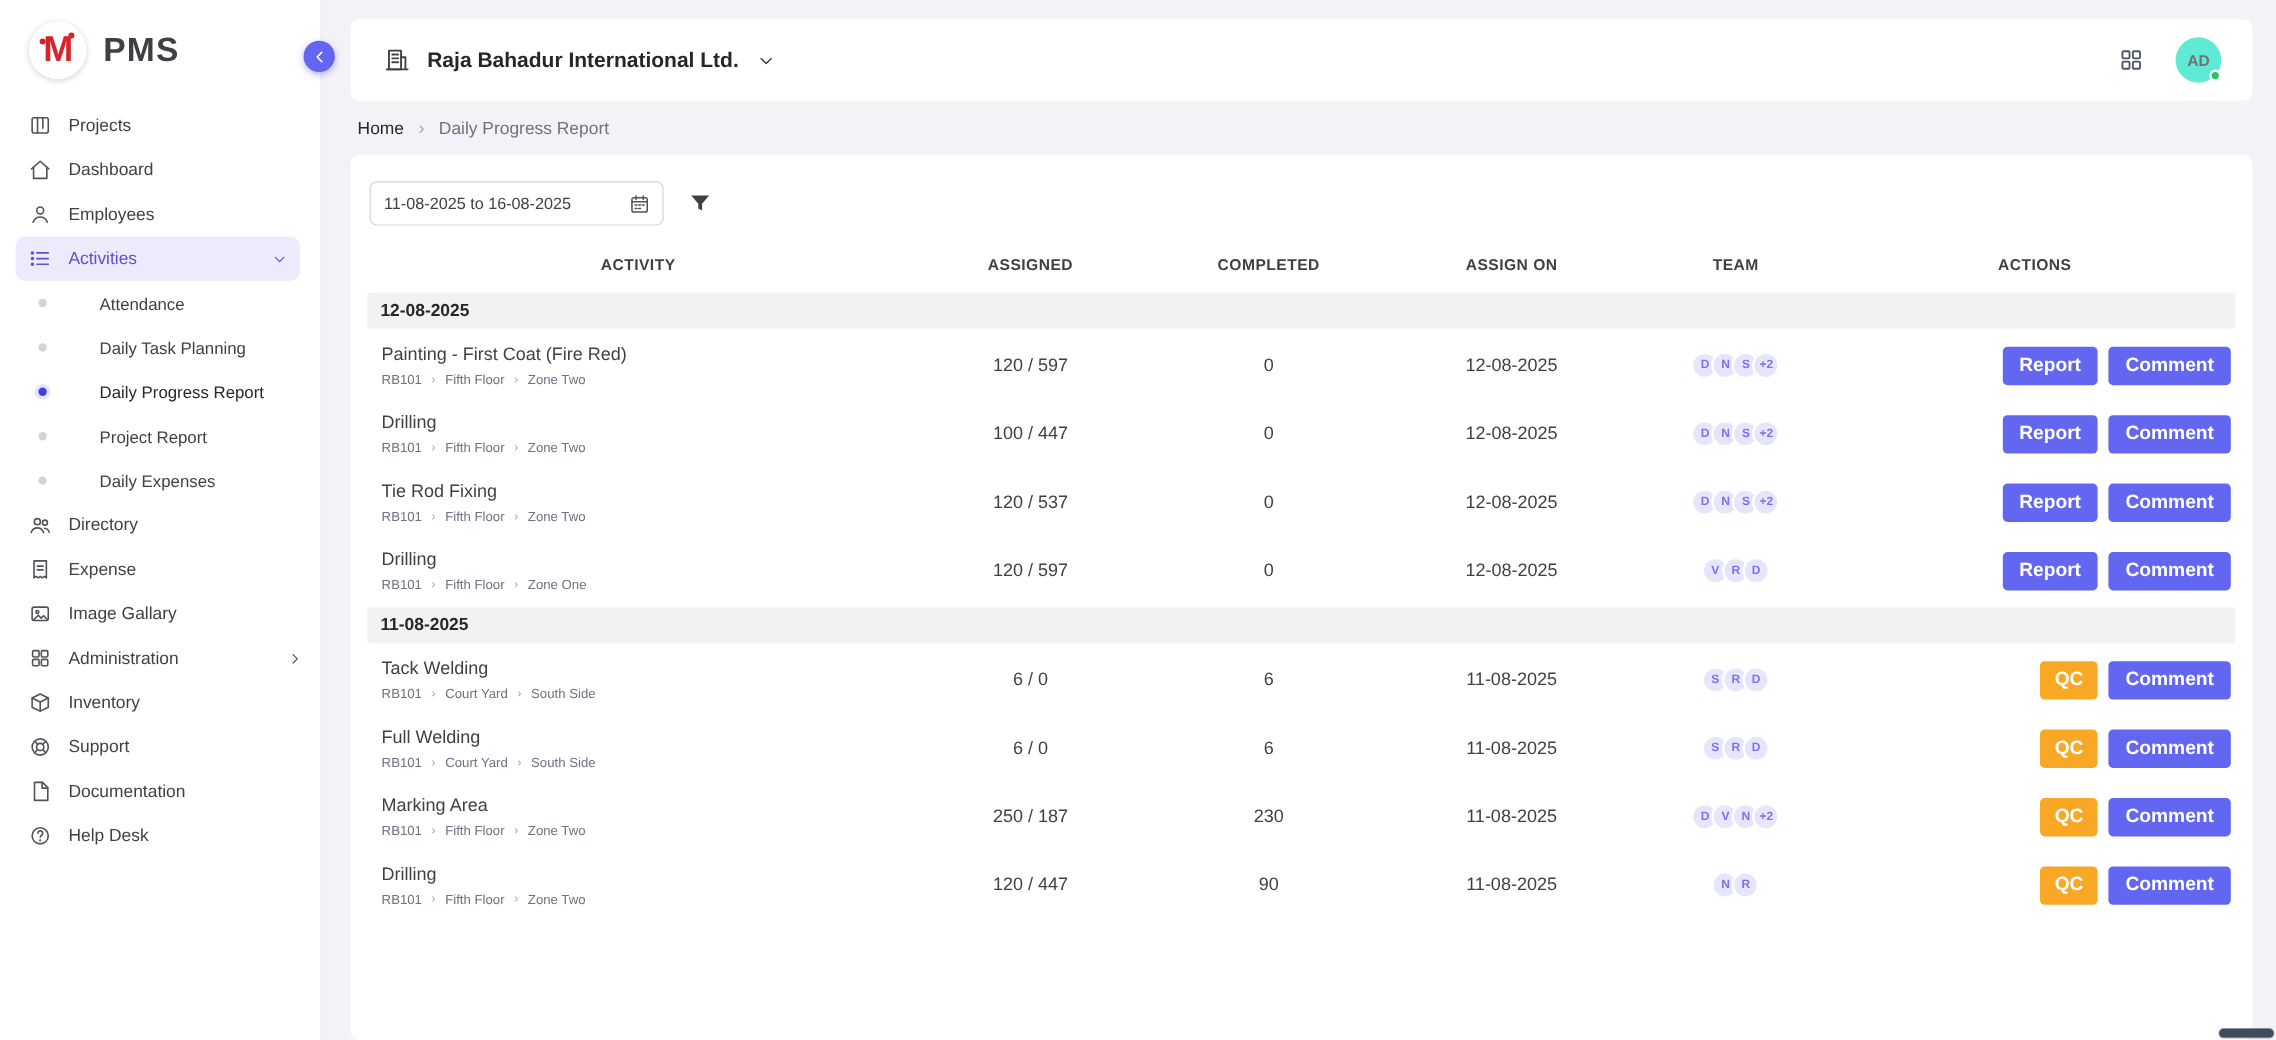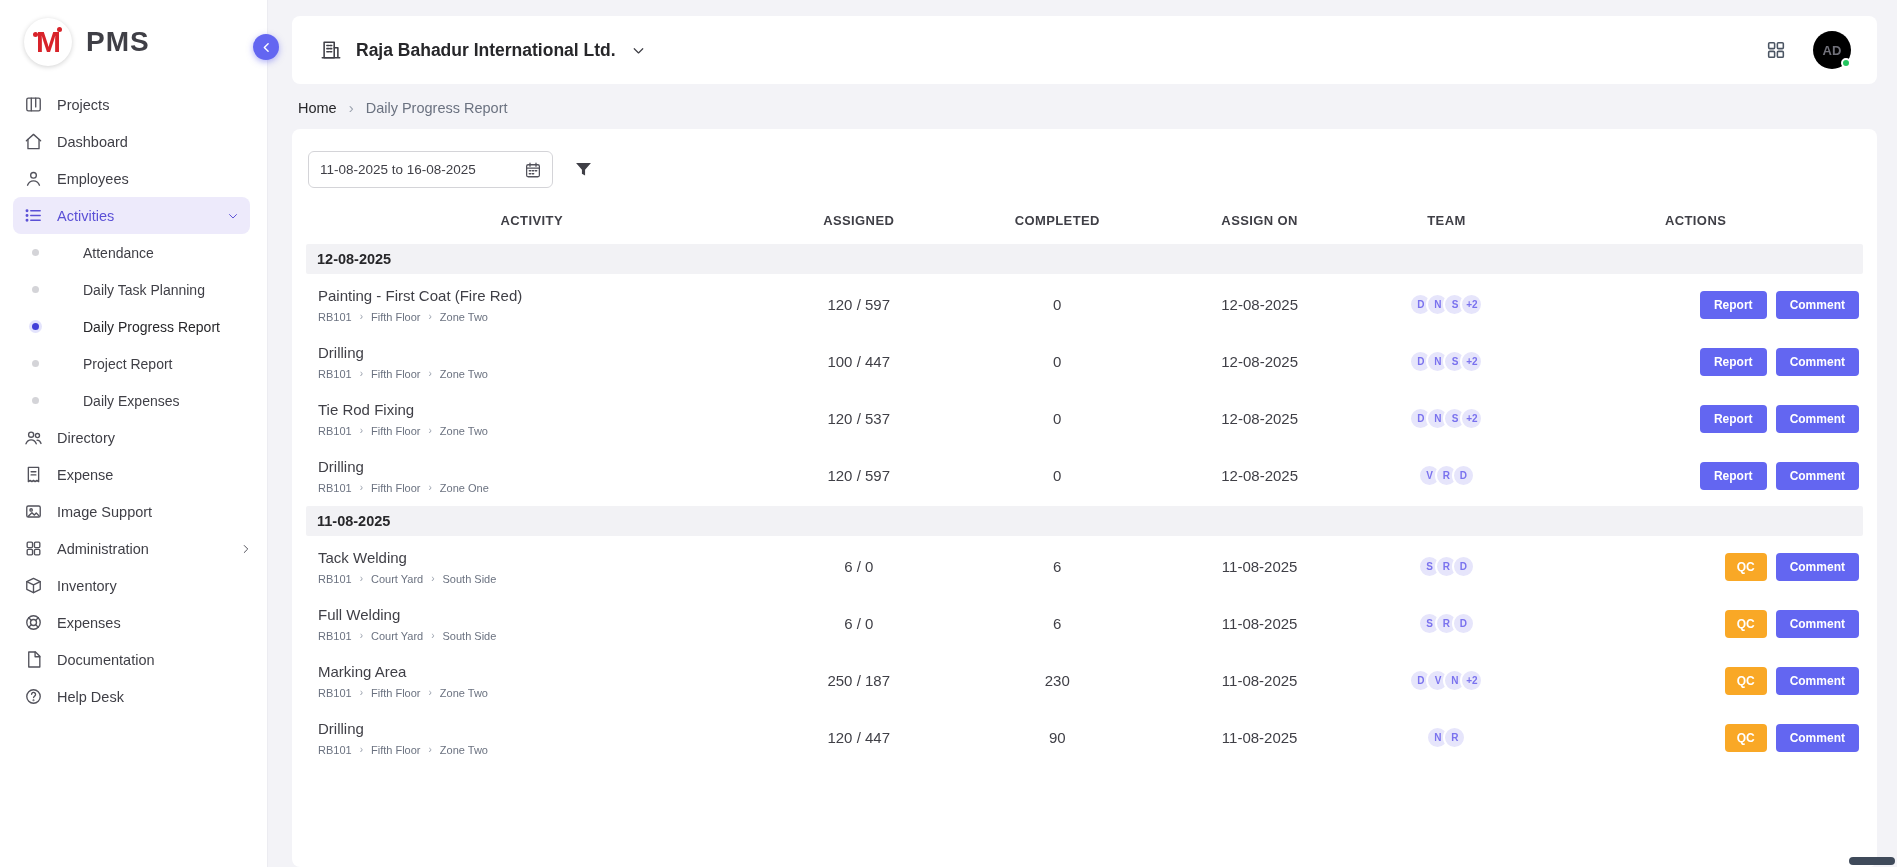--- a/index.html
+++ b/index.html
@@ -36,21 +36,21 @@
   
   .main { flex:1; display:flex; flex-direction:column; padding:16px 20px 0 24px; overflow:hidden; }
   .topbar { background:#fff; border-radius:8px; height:68px; display:flex; align-items:center; justify-content:space-between; padding:0 26px 0 28px; flex-shrink:0; }
   .topbar-left { display:flex; align-items:center; gap:14px; cursor:pointer; }
   .building-ic { width:22px; height:22px; color:#3f3f46; }
   .company-name { font-size:17.5px; font-weight:700; color:#27272a; }
   .company-chevron { width:17px; height:17px; color:#3f3f46; }
   .topbar-right { display:flex; align-items:center; gap:26px; }
   .grid-ic { width:22px; height:22px; color:#4b5563; cursor:pointer; }
   .avatar-wrap { position:relative; cursor:pointer; }
-  .user-avatar { width:38px; height:38px; border-radius:50%; background:#000000; color:#71717a; font-size:13px; font-weight:700; display:flex; align-items:center; justify-content:center; }
+  .user-avatar { width:38px; height:38px; border-radius:50%; background:#5eead4; color:#71717a; font-size:13px; font-weight:700; display:flex; align-items:center; justify-content:center; }
   .online-dot { position:absolute; right:0; bottom:1px; width:10px; height:10px; border-radius:50%; background:#22c55e; border:2px solid #fff; }
 
   .breadcrumb { display:flex; align-items:center; gap:12px; margin:15px 4px 13px 6px; font-size:14.5px; }
   .crumb-home { color:#27272a; cursor:pointer; }
   .crumb-sep { color:#9ca3af; font-size:15px; }
   .crumb-current { color:#6b7280; }
 
   .content-card { background:#fff; border-radius:8px; flex:1; padding:16px 14px 0 14px; overflow:hidden; display:flex; flex-direction:column; }
   .filter-row { display:flex; align-items:center; gap:20px; margin:6px 0 10px 2px; flex-shrink:0; }
   .date-input { width:245px; height:37px; border:1px solid #d4d4d8; border-radius:6px; display:flex; align-items:center; justify-content:space-between; padding:0 10px 0 11px; font-size:13.5px; color:#3f3f46; cursor:pointer; background:#fff; }
@@ -62,21 +62,21 @@
   .group-row { background:#f2f2f5; border-radius:2px; padding:7px 11px; font-weight:700; font-size:14.5px; color:#27272a; margin:2px 0; }
   .trow { display:grid; grid-template-columns:var(--cols); align-items:center; min-height:57px; }
   .cell-activity { padding-left:12px; }
   .act-title { font-size:15px; color:#3f3f46; margin-bottom:7px; }
   .act-path { font-size:11px; color:#6b7280; display:flex; align-items:center; gap:8px; }
   .path-sep { font-size:10px; color:#9ca3af; }
   .cell-num { text-align:center; font-size:15px; color:#3f3f46; }
   .cell-team { display:flex; justify-content:center; padding-left:6px; }
   .avatar { width:23px; height:23px; border-radius:50%; background:#e6e5fb; color:#7a72ee; font-size:10px; font-weight:700; display:flex; align-items:center; justify-content:center; border:2px solid #fff; margin-left:-6px; flex-shrink:0; }
   .cell-actions { display:flex; justify-content:flex-end; gap:9px; padding-right:4px; }
-  .btn { border:none; border-radius:4px; color:#fff; font-size:12px; font-weight:600; padding:7px 14px; cursor:pointer; font-family:inherit; }
+  .btn { border:none; border-radius:4px; color:#fff; font-size:16px; font-weight:600; padding:7px 14px; cursor:pointer; font-family:inherit; }
   .btn-report, .btn-comment { background:#6366f1; }
   .btn-qc { background:#f9a826; padding:7px 12px; }
 
   .scroll-corner { position:fixed; right:2px; bottom:2px; width:46px; height:8px; background:#3f4a5a; border-radius:4px; }
   .ic svg { width:100%; height:100%; display:block; }
 </style>
 </head>
 <body>
 
 <aside class="sidebar">
@@ -174,21 +174,21 @@
         <span class="nav-label">Expense</span>
       </div>
       <div class="nav-item">
         <span class="ic nicon">
           <svg viewBox="0 0 24 24" fill="none" stroke="currentColor" stroke-width="1.7" stroke-linecap="round" stroke-linejoin="round">
             <rect x="3.5" y="5" width="17" height="14" rx="2"></rect>
             <circle cx="9" cy="10" r="1.5"></circle>
             <path d="M5.5 18l4.5-4.5 3 3 2.5-2.5 3.5 3.5"></path>
           </svg>
         </span>
-        <span class="nav-label">Image Support</span>
+        <span class="nav-label">Image Gallary</span>
       </div>
       <div class="nav-item">
         <span class="ic nicon">
           <svg viewBox="0 0 24 24" fill="none" stroke="currentColor" stroke-width="1.7" stroke-linecap="round" stroke-linejoin="round">
             <rect x="4" y="4" width="6.8" height="6.8" rx="1.4"></rect>
             <rect x="13.2" y="4" width="6.8" height="6.8" rx="1.4"></rect>
             <rect x="4" y="13.2" width="6.8" height="6.8" rx="1.4"></rect>
             <rect x="13.2" y="13.2" width="6.8" height="6.8" rx="1.4"></rect>
           </svg>
         </span>
@@ -209,21 +209,21 @@
         <span class="nav-label">Inventory</span>
       </div>
       <div class="nav-item">
         <span class="ic nicon">
           <svg viewBox="0 0 24 24" fill="none" stroke="currentColor" stroke-width="1.7" stroke-linecap="round" stroke-linejoin="round">
             <circle cx="12" cy="12" r="8.5"></circle>
             <circle cx="12" cy="12" r="3.8"></circle>
             <path d="M6 6l3.3 3.3M18 18l-3.3-3.3M18 6l-3.3 3.3M6 18l3.3-3.3"></path>
           </svg>
         </span>
-        <span class="nav-label">Expenses</span>
+        <span class="nav-label">Support</span>
       </div>
       <div class="nav-item">
         <span class="ic nicon">
           <svg viewBox="0 0 24 24" fill="none" stroke="currentColor" stroke-width="1.7" stroke-linecap="round" stroke-linejoin="round">
             <path d="M6 2.5h8.5L20 8v13.5H6z"></path>
             <path d="M14 2.5V8.5h6"></path>
           </svg>
         </span>
         <span class="nav-label">Documentation</span>
       </div>

